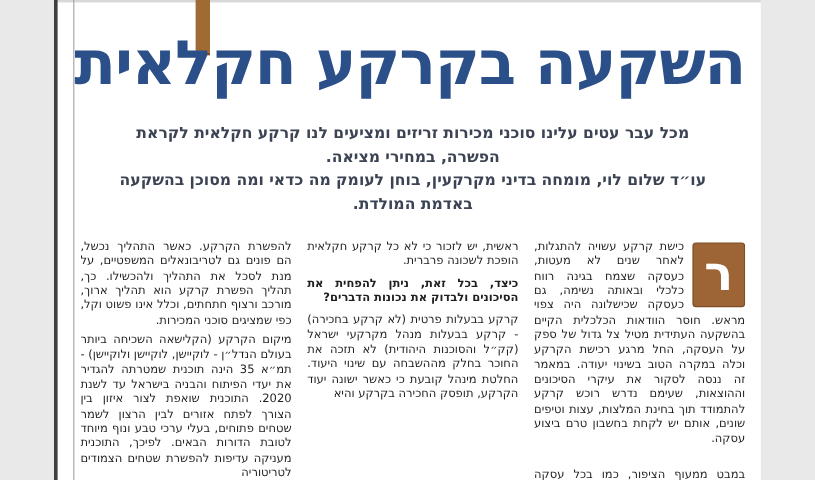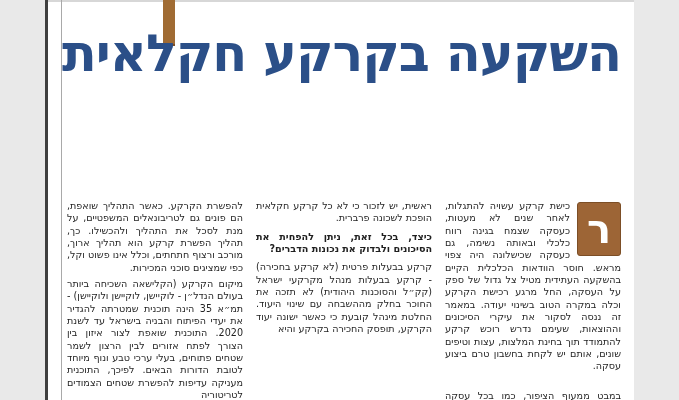--- a/index.html
+++ b/index.html
@@ -69,35 +69,41 @@
 <div class="page">
 
   <div class="top-rule"></div>
   <div class="edge-dark"></div>
   <div class="rule-left"></div>
   <div class="rule-right"></div>
   <div class="accent-tab"></div>
 
   <h1 class="headline">השקעה בקרקע חקלאית</h1>
 
+  <div class="standfirst">
+    <div>מכל עבר עטים עלינו סוכני מכירות זריזים ומציעים לנו קרקע חקלאית לקראת</div>
+    <div>הפשרה, במחירי מציאה.</div>
+    <div>עו״ד שלום לוי, מומחה בדיני מקרקעין, בוחן לעומק מה כדאי ומה מסוכן בהשקעה</div>
+    <div>באדמת המולדת.</div>
+  </div>
 
   <div class="columns">
 
     <article class="col col-right">
       <p class="para">
         <span class="dropcap">ר</span><span>כישת קרקע עשויה להתגלות, לאחר שנים לא מעטות, כעסקה שצמח בגינה רווח כלכלי ובאותה נשימה, גם כעסקה שכישלונה היה צפוי מראש. חוסר הוודאות הכלכלית הקיים בהשקעה העתידית מטיל צל גדול של ספק על העסקה, החל מרגע רכישת הקרקע וכלה במקרה הטוב בשינוי יעודה. במאמר זה ננסה לסקור את עיקרי הסיכונים וההוצאות, שעימם נדרש רוכש קרקע להתמודד תוך בחינת המלצות, עצות וטיפים שונים, אותם יש לקחת בחשבון טרם ביצוע עסקה.</span>
       </p>
       <p class="para">במבט ממעוף הציפור, כמו בכל עסקה אחרת, המטרה היא לרכוש בשווי נמוך ולמכור בערך רב.</p>
     </article>
 
     <article class="col col-middle">
       <p class="para">ראשית, יש לזכור כי לא כל קרקע חקלאית הופכת לשכונה פרברית.</p>
       <p class="para bold">כיצד, בכל זאת, ניתן להפחית את הסיכונים ולבדוק את נכונות הדברים?</p>
       <p class="para">קרקע בבעלות פרטית (לא קרקע בחכירה) - קרקע בבעלות מנהל מקרקעי ישראל (קק״ל והסוכנות היהודית) לא תזכה את החוכר בחלק מההשבחה עם שינוי היעוד. החלטת מינהל קובעת כי כאשר ישונה יעוד הקרקע, תופסק החכירה בקרקע והיא</p>
     </article>
 
     <article class="col col-left">
-      <p class="para">להפשרת הקרקע. כאשר התהליך שואפת, הם פונים גם לטריבונאלים המשפטיים, על מנת לסכל את התהליך ולהכשילו. כך, תהליך הפשרת קרקע הוא תהליך ארוך, מורכב ורצוף חתחתים, וכלל אינו פשוט וקל, כפי שמציגים סוכני המכירות.</p>
+      <p class="para">להפשרת הקרקע. כאשר התהליך נכשל, הם פונים גם לטריבונאלים המשפטיים, על מנת לסכל את התהליך ולהכשילו. כך, תהליך הפשרת קרקע הוא תהליך ארוך, מורכב ורצוף חתחתים, וכלל אינו פשוט וקל, כפי שמציגים סוכני המכירות.</p>
       <p class="para">מיקום הקרקע (הקלישאה השכיחה ביותר בעולם הנדל״ן - לוקיישן, לוקיישן ולוקיישן) - תמ״א 35 הינה תוכנית שמטרתה להגדיר את יעדי הפיתוח והבניה בישראל עד לשנת 2020. התוכנית שואפת לצור איזון בין הצורך לפתח אזורים לבין הרצון לשמר שטחים פתוחים, בעלי ערכי טבע ונוף מיוחד לטובת הדורות הבאים. לפיכך, התוכנית מעניקה עדיפות להפשרת שטחים הצמודים לטריטוריה</p>
     </article>
 
   </div>
 </div>
 
 </body></html>

